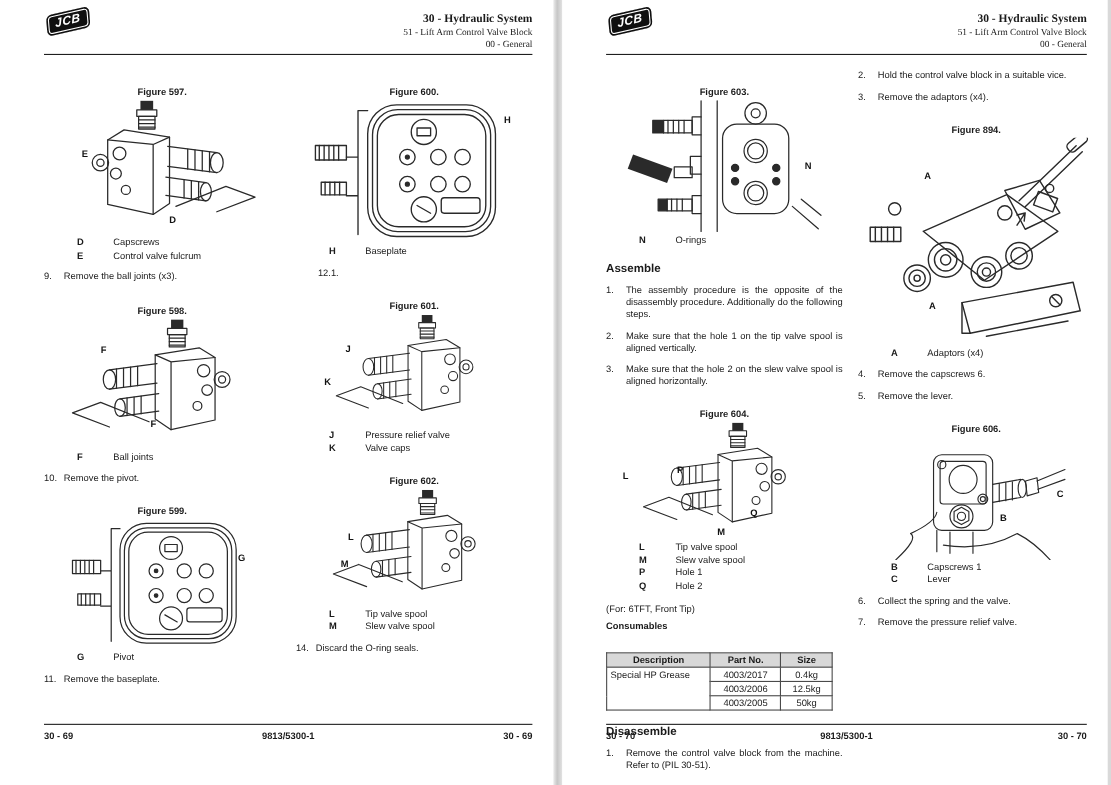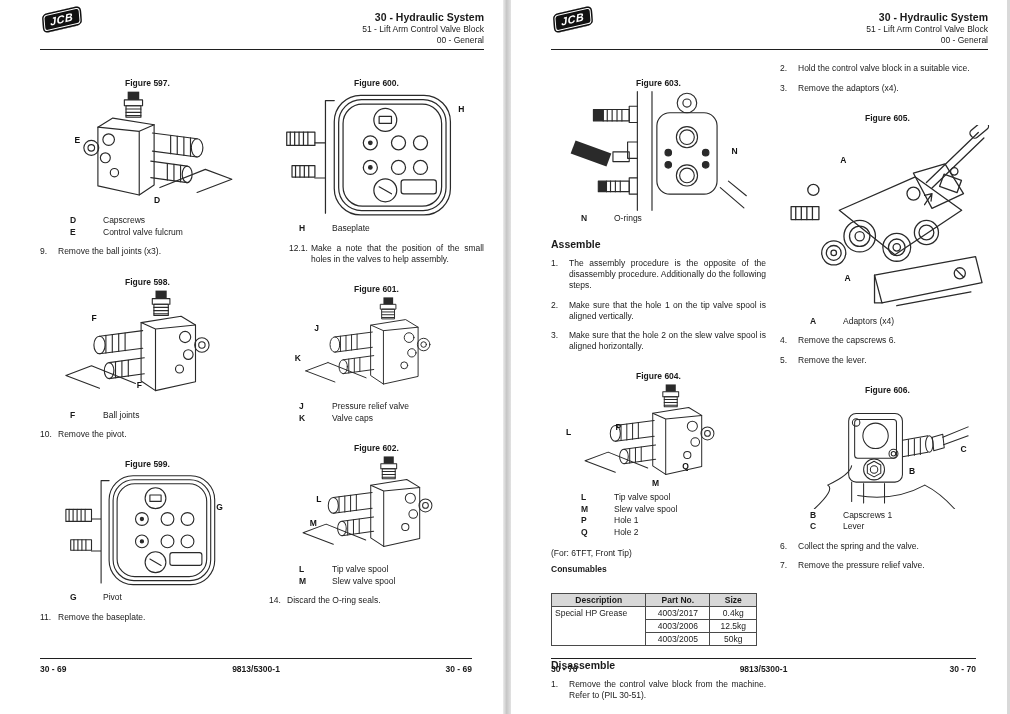--- a/index.html
+++ b/index.html
@@ -22,27 +22,27 @@
   .hdr{position:relative;padding-top:11px;}
   .logo{
     position:absolute;left:2px;top:10px;
     background:#101010;color:#fff;
     font-weight:bold;font-style:italic;
     font-size:11px;letter-spacing:.5px;
     padding:3px 8px 4px 8px;border-radius:5px;
     transform:rotate(-13deg) skewX(-8deg);
     box-shadow:inset 0 0 0 1.5px #101010, inset 0 0 0 2.5px #ffffff;
   }
-  .hdr-text{text-align:right;line-height:1.25;}
+  .hdr-text{text-align:right;line-height:1.25;font-family:Liberation Serif, serif;}
   .hdr-title{font-size:10.5px;font-weight:bold;}
   .hdr-sub{font-size:8.5px;}
   .hdr-rule{border-top:1.6px solid #1f1f1f;margin-top:4px;}
 
   
-  .ftr{position:absolute;left:0;right:12px;bottom:40px;}
+  .ftr{position:absolute;left:0;right:0;bottom:40px;}
   .ftr-rule{border-top:1.5px solid #1f1f1f;margin-bottom:5px;}
   .ftr-row{display:flex;justify-content:space-between;font-size:8.5px;font-weight:bold;}
 
   
   .cols{display:flex;gap:14px;margin-top:9px;}
   .col{width:215px;flex:none;}
 
   
   .fig{margin:19px 0 7px 0;}
   .fig-cap{text-align:center;font-weight:bold;font-size:8.5px;margin-bottom:2px;}
@@ -328,21 +328,20 @@
           <div class="key">
             <div class="key-row">
                 <span class="kl">H</span>
                 <span class="kd">Baseplate</span>
               </div>
           </div>
         </div>
 
         <div class="substep">
           <span class="ssn">12.1.</span>
-          <span class="st">Make a note that the position of the small holes in the valves to help assembly.</span>
         </div>
 
         <div class="fig">
           <div class="fig-cap">Figure 601.</div>
           <div class="fig-art" style="height:104px">
             <svg viewBox="0 0 220 150">
                 <use href="#isoValve"></use>
               </svg>
             <span class="fl" style="left:21%;top:26%">J</span>
             <span class="fl" style="left:12%;top:55%">K</span>
@@ -519,21 +518,21 @@
         <div class="step" style="margin-top:4px">
           <span class="sn">2.</span>
           <span class="st">Hold the control valve block in a suitable vice.</span>
         </div>
         <div class="step">
           <span class="sn">3.</span>
           <span class="st">Remove the adaptors (x4).</span>
         </div>
 
         <div class="fig">
-          <div class="fig-cap">Figure 605.</div>
+          <div class="fig-cap">Figure 894.</div>
           <div class="fig-art" style="height:190px">
             <svg viewBox="0 0 220 205">
                 <use href="#viceValve"></use>
               </svg>
             <span class="fl" style="left:28%;top:16%">A</span>
             <span class="fl" style="left:30%;top:78%">A</span>
           </div>
           <div class="key">
             <div class="key-row">
                 <span class="kl">A</span>

